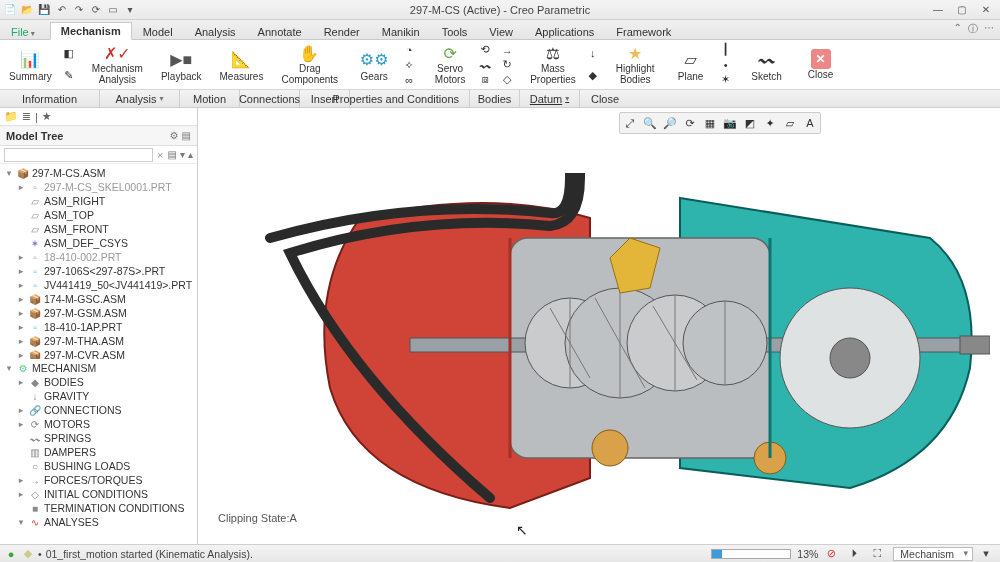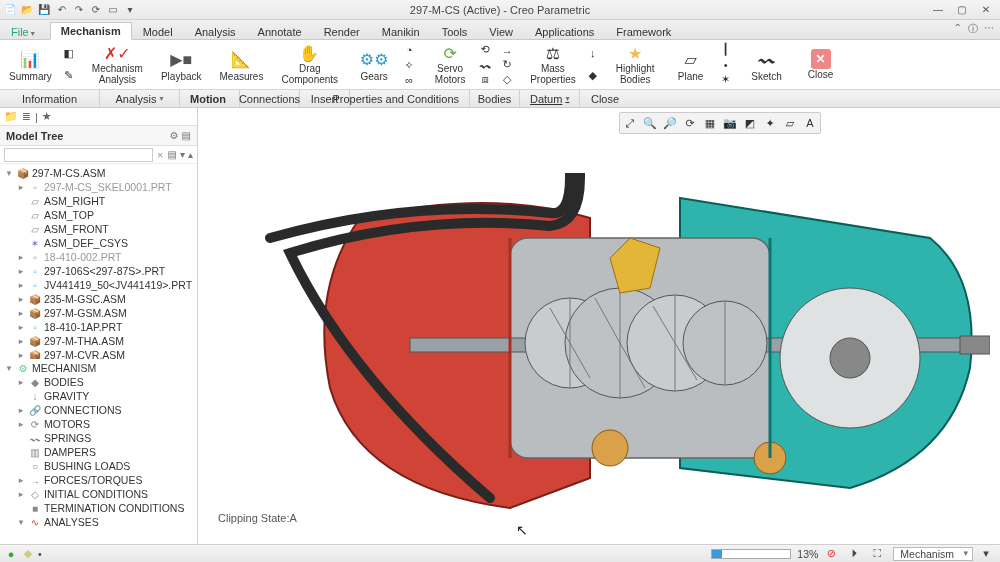--- a/index.html
+++ b/index.html
@@ -339,36 +339,36 @@
 </div>
 
 <div class="ribbon-footer">
   <div class="rf-cell" style="width:100px;justify-content:center;">
       <span>Information</span>
     </div>
   <div class="rf-cell" style="width:80px;justify-content:center;">
       <span>Analysis</span>
       <span class="drop">▾</span>
     </div>
-  <div class="rf-cell" style="width:60px;justify-content:flex-start;font-weight:bold;">
+  <div class="rf-cell" style="width:60px;justify-content:center;">
       <span>Motion</span>
     </div>
   <div class="rf-cell" style="width:60px;justify-content:center;">
       <span>Connections</span>
     </div>
   <div class="rf-cell" style="width:50px;justify-content:center;">
       <span>Insert</span>
     </div>
   <div class="rf-cell" style="width:120px;justify-content:flex-end;">
       <span>Properties and Conditions</span>
     </div>
   <div class="rf-cell" style="width:50px;justify-content:center;">
       <span>Bodies</span>
     </div>
-  <div class="rf-cell" style="width:60px;justify-content:space-between;text-decoration:underline;">
+  <div class="rf-cell" style="width:60px;justify-content:center;text-decoration:underline;">
       <span>Datum</span>
       <span class="drop">▾</span>
     </div>
   <div class="rf-cell" style="width:50px;justify-content:center;border-right:none;">
       <span>Close</span>
     </div>
 </div>
 
 <div class="main">
 
@@ -437,21 +437,21 @@
           <span>297-106S&lt;297-87S&gt;.PRT</span>
         </div>
         <div class="tree-item depth-1">
           <span class="twist">▸</span>
           <span class="ico c-prt">▫</span>
           <span>JV441419_50&lt;JV441419&gt;.PRT</span>
         </div>
         <div class="tree-item depth-1">
           <span class="twist">▸</span>
           <span class="ico c-asm">📦</span>
-          <span>235-M-GSC.ASM</span>
+          <span>174-M-GSC.ASM</span>
         </div>
         <div class="tree-item depth-1">
           <span class="twist">▸</span>
           <span class="ico c-asm">📦</span>
           <span>297-M-GSM.ASM</span>
         </div>
         <div class="tree-item depth-1">
           <span class="twist">▸</span>
           <span class="ico c-prt">▫</span>
           <span>18-410-1AP.PRT</span>
@@ -588,20 +588,21 @@
     </svg>
     <div class="clip-label">Clipping State:A</div>
     <div class="cursor-arrow">↖</div>
   </div>
 </div>
 
 <div class="status">
   <span class="sicn" style="color:#3a3">●</span>
   <span class="sicn" style="color:#cc8">◆</span>
   <span>•</span>
+  <span style="margin-left:4px">01_first_motion started (Kinematic Analysis).</span>
   <div class="right">
     <div class="progress">
         <div class="fill" style="width: 13%;"></div>
       </div>
     <span>13%</span>
     <span class="sicn" style="color:#d33">⊘</span>
     <span class="sicn">⏵</span>
     <span class="sicn">⛶</span>
     <div class="combo">
         <span>Mechanism</span>

